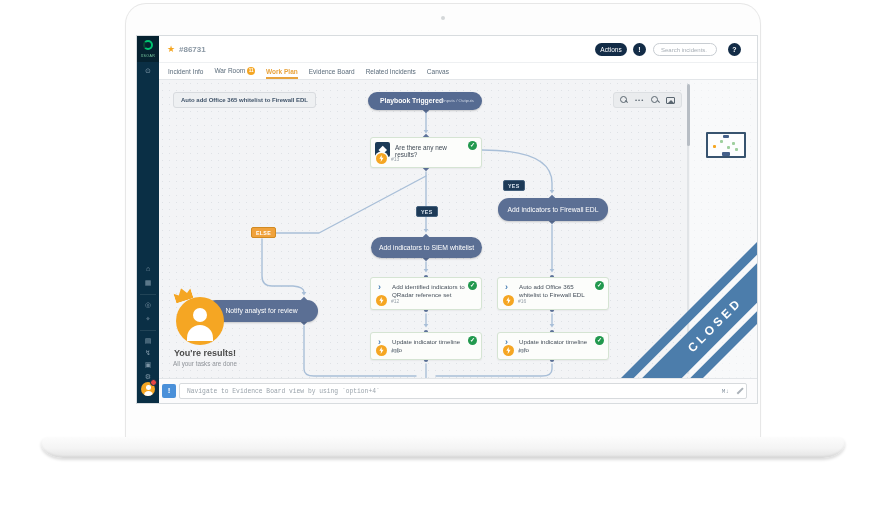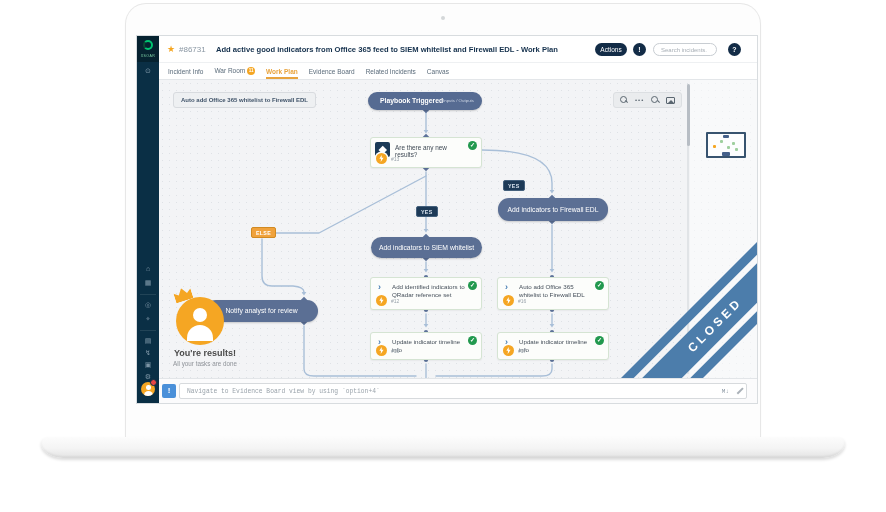--- a/index.html
+++ b/index.html
@@ -32,21 +32,21 @@
   .sdiv { position:absolute; left:3px; width:16px; height:1px; background:rgba(255,255,255,.10); }
   .savatar { position:absolute; left:4px; top:346px; width:14px; height:14px; border-radius:50%; background:#f5a623; overflow:hidden; }
   .savatar .hd { position:absolute; left:5px; top:3px; width:4.5px; height:4.5px; border-radius:50%; background:#fff; }
   .savatar .bd { position:absolute; left:3px; top:8.5px; width:8.5px; height:6px; border-radius:5px 5px 0 0; background:#fff; }
   .sbadge { position:absolute; left:13px; top:343px; width:7px; height:7px; border-radius:50%; background:#e84545;
             border:1px solid #0a2f45; z-index:11; }
 
   
   .hdr { position:absolute; left:22px; top:0; width:598px; height:27px; background:#fff; border-bottom:1px solid #eef0f2; }
   .star { position:absolute; left:8px; top:8px; font-size:9px; color:#f5a623; }
-  .iid { position:absolute; left:20px; top:9px; font-size:8px; font-weight:normal; color:#8a97a3; }
+  .iid { position:absolute; left:20px; top:9px; font-size:8px; font-weight:bold; color:#8a97a3; }
   .ttl { position:absolute; left:57px; top:8.5px; width:372px; font-size:7.6px; font-weight:bold; color:#14304c;
          white-space:nowrap; overflow:hidden; }
   .actbtn { position:absolute; left:436px; top:7px; width:32px; height:13px; border-radius:8px; background:#132c47;
             color:#fff; font-size:6.5px; line-height:13px; text-align:center; cursor:pointer; }
   .hcirc { position:absolute; top:7px; width:13px; height:13px; border-radius:50%; background:#132c47; color:#fff;
            font-size:7px; line-height:13px; text-align:center; font-weight:bold; cursor:pointer; }
   .srch { position:absolute; left:494px; top:7px; width:64px; height:13px; border:1px solid #c8cdd2; border-radius:7px;
           font-size:6px; padding:0 7px; color:#444; background:#fff; outline:none; }
   .srch::placeholder { color:#a8afb6; }
 
@@ -179,21 +179,20 @@
     <div class="savatar">
       <span class="hd"></span>
       <span class="bd"></span>
     </div>
     <span class="sbadge"></span>
   </div>
 
   <div class="hdr">
     <span class="star">★</span>
     <span class="iid">#86731</span>
-    <span class="ttl">Add active good indicators from Office 365 feed to SIEM whitelist and Firewall EDL - Work Plan</span>
     <span class="actbtn">Actions</span>
     <span class="hcirc" style="left:474px">!</span>
     <input class="srch" placeholder="Search incidents." style="">
     <span class="hcirc" style="left:569px">?</span>
   </div>
 
   <div class="tabbar">
     <span class="tab">Incident Info</span>
     <span class="tab"><span>War Room</span> <span class="tbadge">11</span></span>
     <span class="tab on">Work Plan</span>

